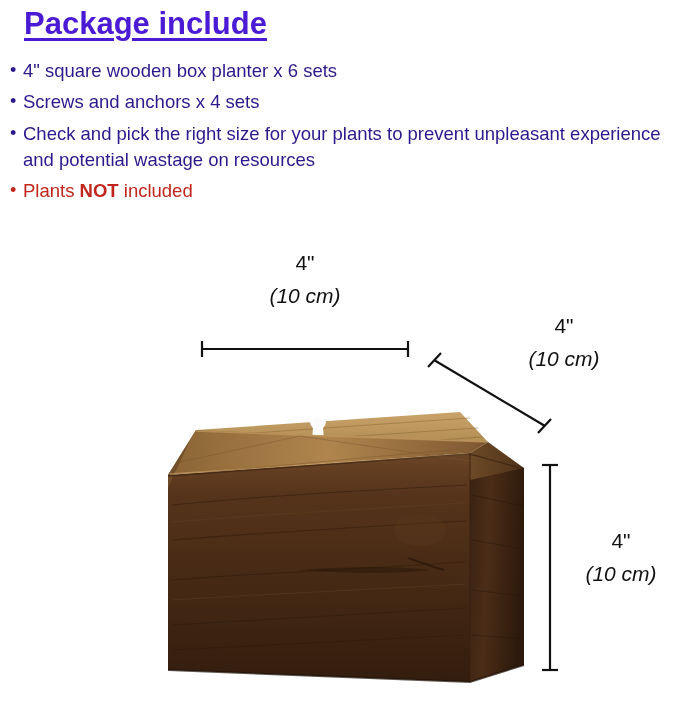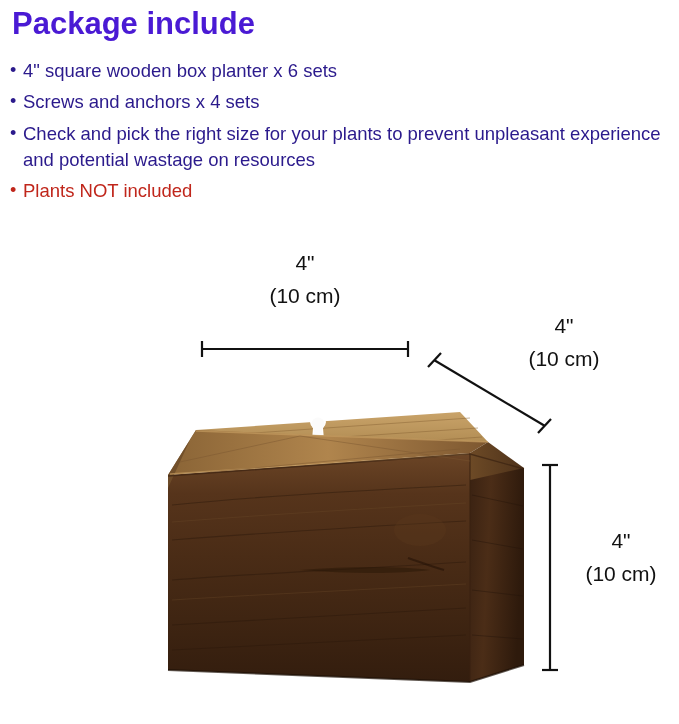--- a/index.html
+++ b/index.html
@@ -11,25 +11,26 @@
     width: 679px;
     height: 724px;
     position: relative;
     font-family: "Liberation Sans", sans-serif;
     overflow: hidden;
   }
 
   
   .heading {
     position: absolute;
-    left: 12px;
+    left: 24px;
     top: 6px;
     font-size: 31px;
     font-weight: bold;
     color: #4a1ad4;
+    text-decoration: underline;
     text-underline-offset: 4px;
     letter-spacing: 0px;
   }
 
   
   .bullets {
     position: absolute;
     left: 10px;
     top: 58px;
     width: 660px;
@@ -46,39 +47,39 @@
     flex: 0 0 auto;
     width: 13px;
     font-size: 18px;
     line-height: 1.42;
   }
   .bullet-text {
     flex: 1 1 auto;
   }
   .bullet-row.alert { color: #c0261b; }
   .bullet-row.alert .bullet-dot { color: #c0261b; }
-  .bullet-text b { font-weight: normal; }
+  .bullet-text b { font-weight: bold; }
 
   
   .diagram {
     position: absolute;
     left: 0;
     top: 240px;
     width: 679px;
     height: 484px;
   }
 
   .dim-label {
     position: absolute;
     font-size: 21px;
     color: #111111;
     text-align: center;
     white-space: nowrap;
   }
-  .dim-label .line2 { display: block; }
+  .dim-label .line2 { display: block; font-style: italic; }
 
   
   .dim-top {
     left: 205px;
     top: 7px;
     width: 200px;
     line-height: 1.55;
   }
   
   .dim-depth {

